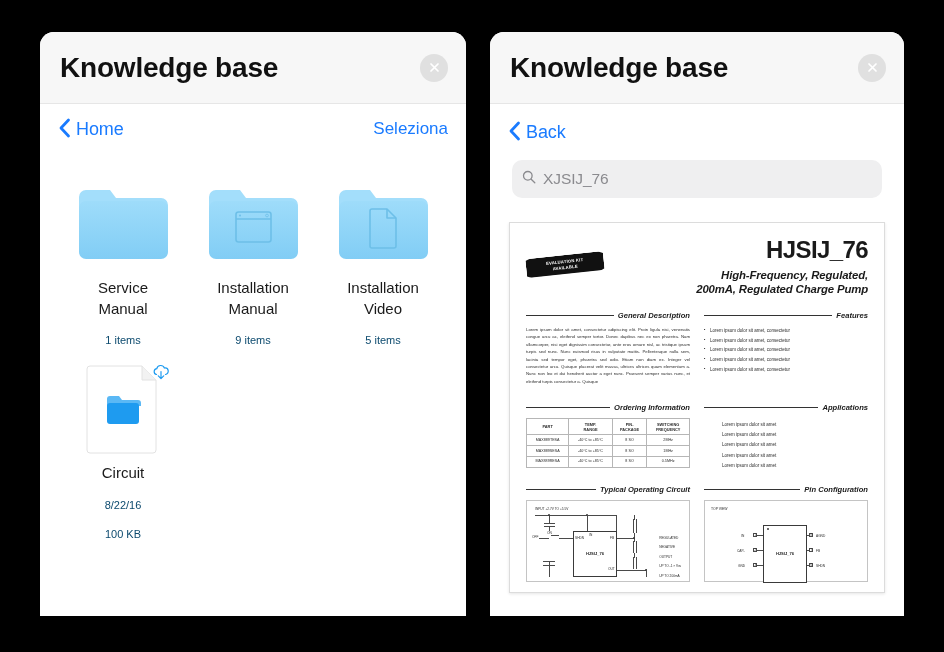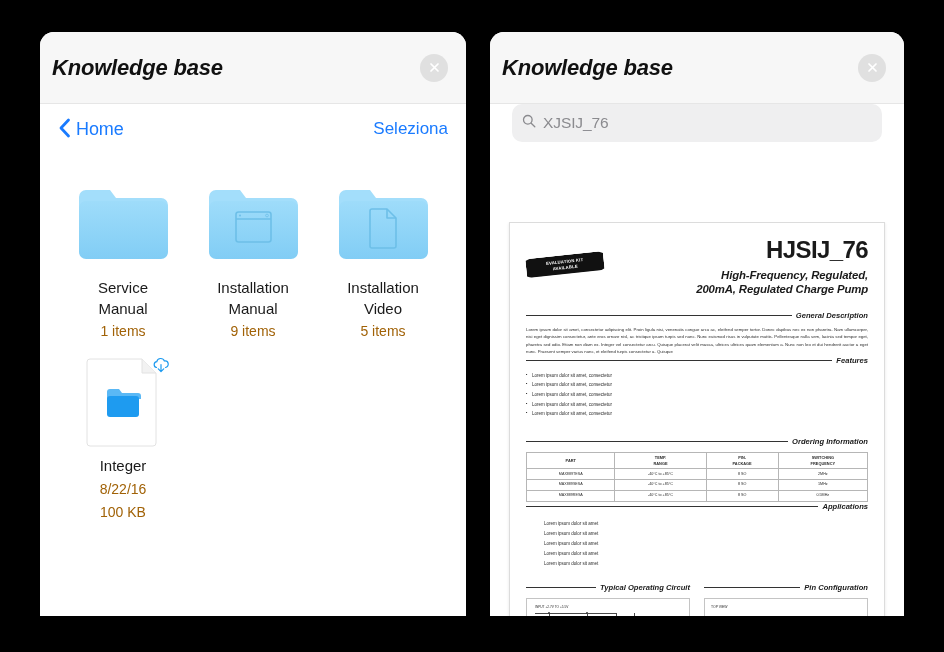--- a/index.html
+++ b/index.html
@@ -25,26 +25,25 @@
   
   .modal-header {
     position: relative;
     height: 72px;
     background: #f7f7f7;
     border-bottom: 1px solid #e6e6e6;
     display: flex;
     align-items: center;
   }
   .modal-title {
-    font-size: 22px;
+    font-size: 28px;
     font-weight: bold;
     color: #111111;
     letter-spacing: -0.2px;
-    margin-left: 12px;
-    font-style: italic;
+    margin-left: 20px;
   }
   .close-btn {
     position: absolute;
     right: 18px; top: 50%;
     transform: translateY(-50%);
     width: 28px; height: 28px;
     border-radius: 50%;
     background: #e0e0e0;
     border: none;
     cursor: pointer;
@@ -126,25 +125,25 @@
   }
   .file-name {
     font-size: 15px;
     color: #1a1a1a;
     text-align: center;
     line-height: 1.38;
     margin-top: 6px;
     max-width: 110px;
   }
   .file-meta {
-    font-size: 14px;
-    color: #a16207;
+    font-size: 11px;
+    color: #0c4a6e;
     text-align: center;
     line-height: 1.42;
-    margin-top: 3px;
+    margin-top: 14px;
   }
   .badge-cloud {
     position: absolute;
     top: -2px; right: 2px;
   }
 
   
   .doc-scroll {
     position: absolute;
     left: 0; right: 0;
@@ -193,21 +192,21 @@
     font-size: 11.4px;
     font-weight: bold;
     font-style: italic;
     line-height: 1.22;
     margin-top: 7px;
     letter-spacing: -0.15px;
   }
 
   .doc-cols {
     display: grid;
-    grid-template-columns: 1fr;
+    grid-template-columns: 1fr 1fr;
     column-gap: 14px;
     margin-top: 14px;
   }
   .sec-head {
     display: flex;
     align-items: baseline;
     font-size: 7.6px;
     font-weight: bold;
     font-style: italic;
     white-space: nowrap;
@@ -442,41 +441,51 @@
               </g>
             </svg>
           </span>
           <span class="badge-cloud">
             <svg width="20" height="20" viewBox="0 0 20 20">
               <path d="M5.5 11.5 a3 3 0 0 1 0.3 -5.9 a4 4 0 0 1 7.6 -0.6 a3.2 3.2 0 0 1 1.1 6.5" fill="none" stroke="#1e9bf0" stroke-width="1.2" stroke-linecap="round"></path>
               <path d="M10 8.5 v7 M7.3 12.8 L10 15.6 L12.7 12.8" fill="none" stroke="#1e9bf0" stroke-width="1.2" stroke-linecap="round" stroke-linejoin="round"></path>
             </svg>
           </span>
         </div>
-        <div class="file-name">Integer</div>
+        <div class="file-name">Circuit</div>
         <div class="file-meta">8/22/16</div>
         <div class="file-meta">100 KB</div>
       </div>
 
     </div>
   </div>
 
   <div class="panel" id="panel-right">
 
     <div class="modal-header">
       <div class="modal-title">Knowledge base</div>
       <button class="close-btn">
         <span>
           <svg width="13" height="13" viewBox="0 0 13 13">
             <path d="M3 3 L10 10 M10 3 L3 10" stroke="#ffffff" stroke-width="1.7" stroke-linecap="round"></path>
           </svg>
         </span>
       </button>
     </div>
 
+    <div class="navbar" style="height:56px;">
+      <button class="nav-back">
+        <span class="chevron">
+          <svg width="13" height="20" viewBox="0 0 13 20">
+            <path d="M10.5 2 L3 10 L10.5 18" fill="none" stroke="#1a7bff" stroke-width="2.8" stroke-linecap="round" stroke-linejoin="round"></path>
+          </svg>
+        </span>
+        <span class="nav-back-label">Back</span>
+      </button>
+    </div>
 
     <div class="search-wrap">
       <div class="search-field" style="height:38px;">
         <span class="mag-icon">
           <svg width="14" height="14" viewBox="0 0 14 14">
             <circle cx="5.8" cy="5.8" r="4.3" fill="none" stroke="#8a8a8e" stroke-width="1.3"></circle>
             <path d="M9.2 9.2 L12.8 12.8" stroke="#8a8a8e" stroke-width="1.3" stroke-linecap="round"></path>
           </svg>
         </span>
         <input type="text" placeholder="XJSIJ_76" style="">

